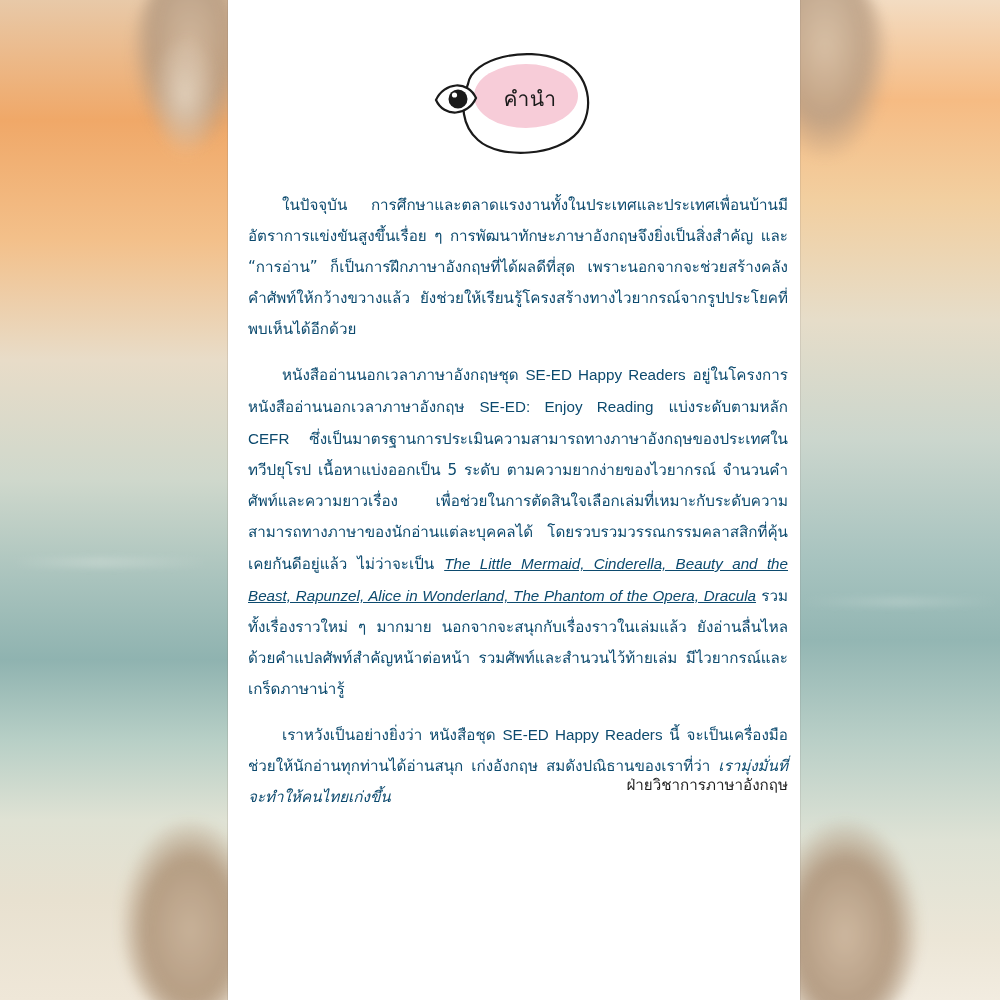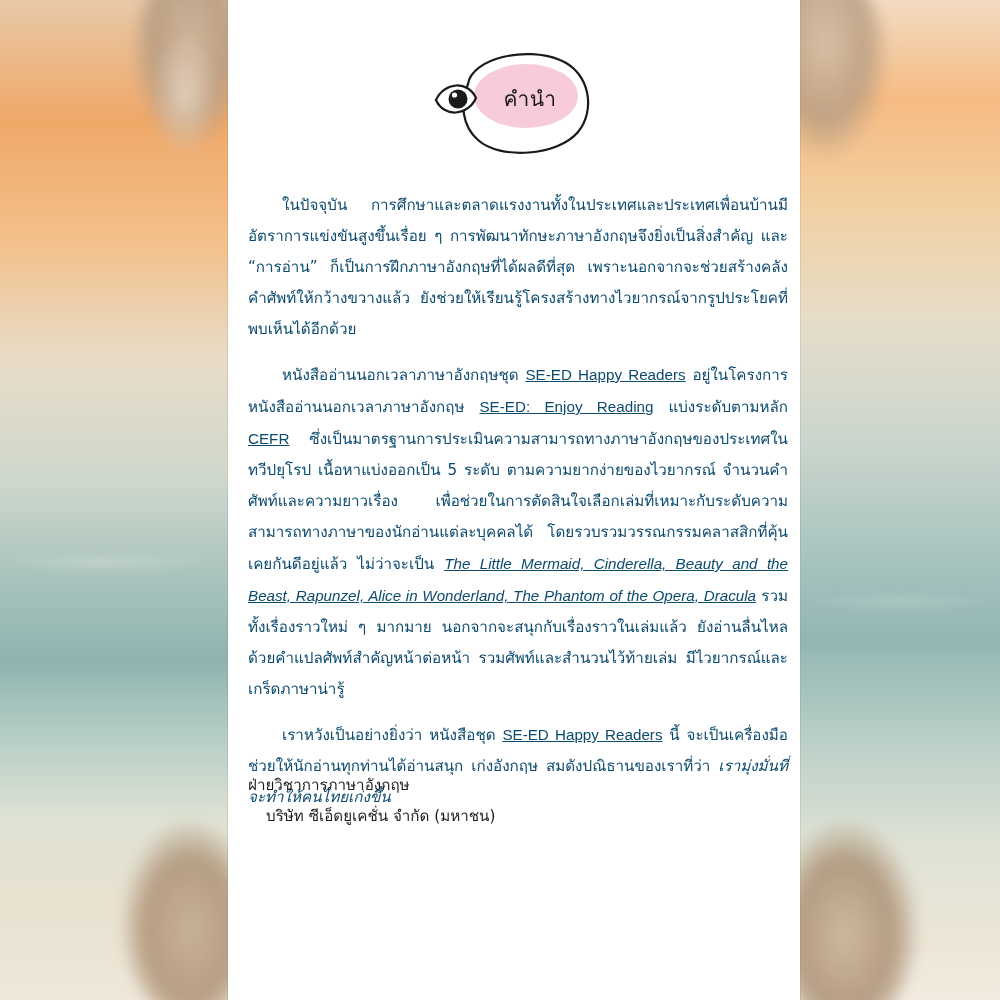--- a/index.html
+++ b/index.html
@@ -167,31 +167,31 @@
     text-indent: 34px;
     word-spacing: 0px;
   }
   p.para.last-para { margin-bottom: 15px; }
 
   .signature {
     position: absolute;
     left: 18px;
     top: 770px;
     width: 540px;
-    text-align: left;
+    text-align: right;
   }
   .signature div {
     font-family: "DejaVu Sans", sans-serif;
     font-size: 15.2px;
     line-height: 31px;
     color: #1c1c1c;
   }
   .sig-line-2 { padding-left: 18px; }
 
-  .en { font-family: "Liberation Sans", sans-serif; text-decoration: underline; }
+  .en { font-family: "Liberation Sans", sans-serif; }
   .en-italic { font-family: "Liberation Sans", sans-serif; font-style: italic; text-decoration: underline; }
   .thai-italic { font-style: italic; }
 </style>
 </head>
 <body>
 
 <div id="page">
 
   <div class="edge edge-left">
     <div class="edge-bg"></div>
@@ -239,17 +239,16 @@
       </p>
 
       <p class="para last-para">
         <span>เราหวังเป็นอย่างยิ่งว่า หนังสือชุด </span><span class="en">SE-ED Happy Readers</span><span> นี้ จะเป็นเครื่องมือช่วยให้นักอ่านทุกท่านได้อ่านสนุก เก่งอังกฤษ สมดังปณิธานของเราที่ว่า </span><span class="thai-italic">เรามุ่งมั่นที่จะทำให้คนไทยเก่งขึ้น</span>
       </p>
 
     </div>
 
     <div class="signature">
       <div class="sig-line-1">ฝ่ายวิชาการภาษาอังกฤษ</div>
-      <div class="sig-line-2">บริษัท ซีเอ็ดยูเคชั่น จำกัด (มหาชน)</div>
     </div>
 
   </div>
 </div>
 
 </body></html>

